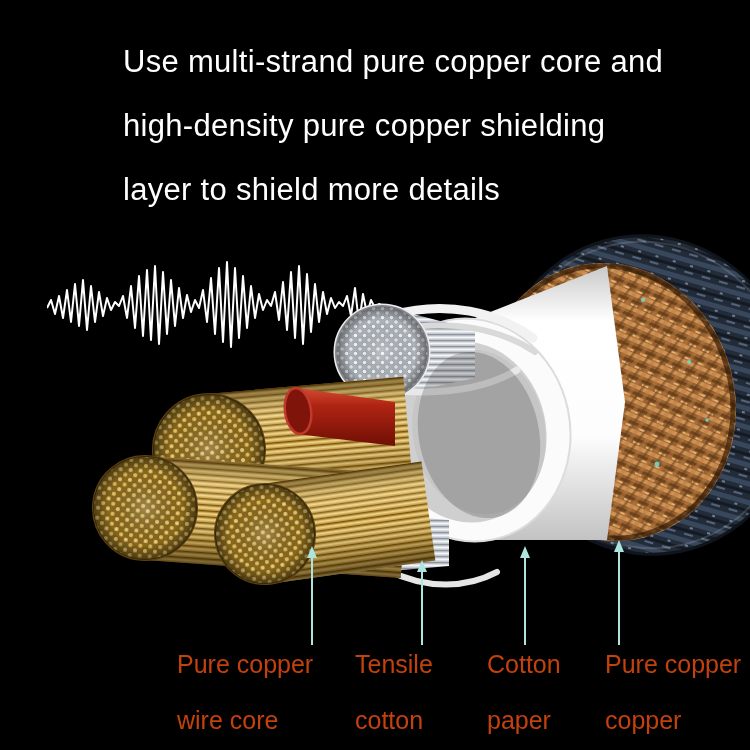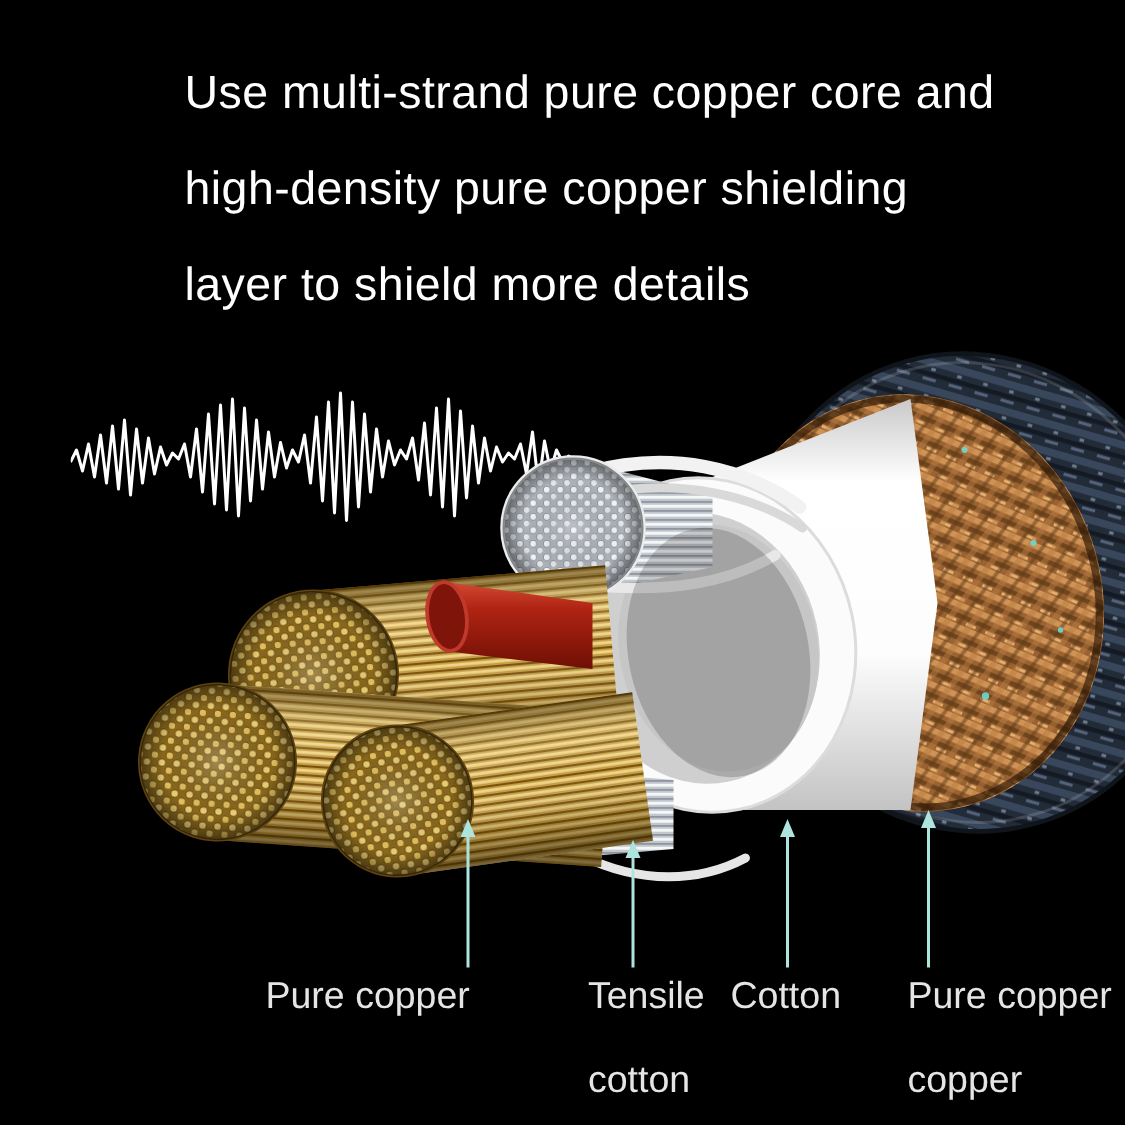--- a/index.html
+++ b/index.html
@@ -7,25 +7,25 @@
     position:relative;width:750px;height:750px;background:#000;
     overflow:hidden;font-family:"Liberation Sans",sans-serif;margin-left:47px;
   }
   .headline{
     position:absolute;left:76px;top:30px;width:640px;
     color:#fff;font-size:31px;line-height:64px;font-weight:400;letter-spacing:.3px;
   }
   .headline span{display:block;}
   .art{position:absolute;left:0;top:0;width:750px;height:750px;}
   .part-label{
-    position:absolute;color:#e5e5e5;font-size:25px;line-height:56px;font-weight:400;
+    position:absolute;color:#c2410c;font-size:25px;line-height:56px;font-weight:400;
   }
   .part-label span{display:block;white-space:nowrap;}
   .lbl-1{left:130px;top:636px;}
-  .lbl-2{left:345px;top:636px;}
+  .lbl-2{left:308px;top:636px;}
   .lbl-3{left:440px;top:636px;}
   .lbl-4{left:558px;top:636px;}
 </style>
 </head>
 <body>
 
 <div class="stage">
 
   <div class="headline">
     <span>Use multi-strand pure copper core and</span>
@@ -185,26 +185,28 @@
       </g>
       <g>
         <line x1="572" y1="645" x2="572" y2="550"></line>
         <polygon points="567,552 577,552 572,540" stroke="none"></polygon>
       </g>
     </g>
   </svg>
 
   <div class="part-label lbl-1">
     <span>Pure copper</span>
+    <span>wire core</span>
   </div>
   <div class="part-label lbl-2">
     <span>Tensile</span>
     <span>cotton</span>
   </div>
   <div class="part-label lbl-3">
     <span>Cotton</span>
+    <span>paper</span>
   </div>
   <div class="part-label lbl-4">
     <span>Pure copper</span>
     <span>copper</span>
   </div>
 
 </div>
 
 </body></html>

